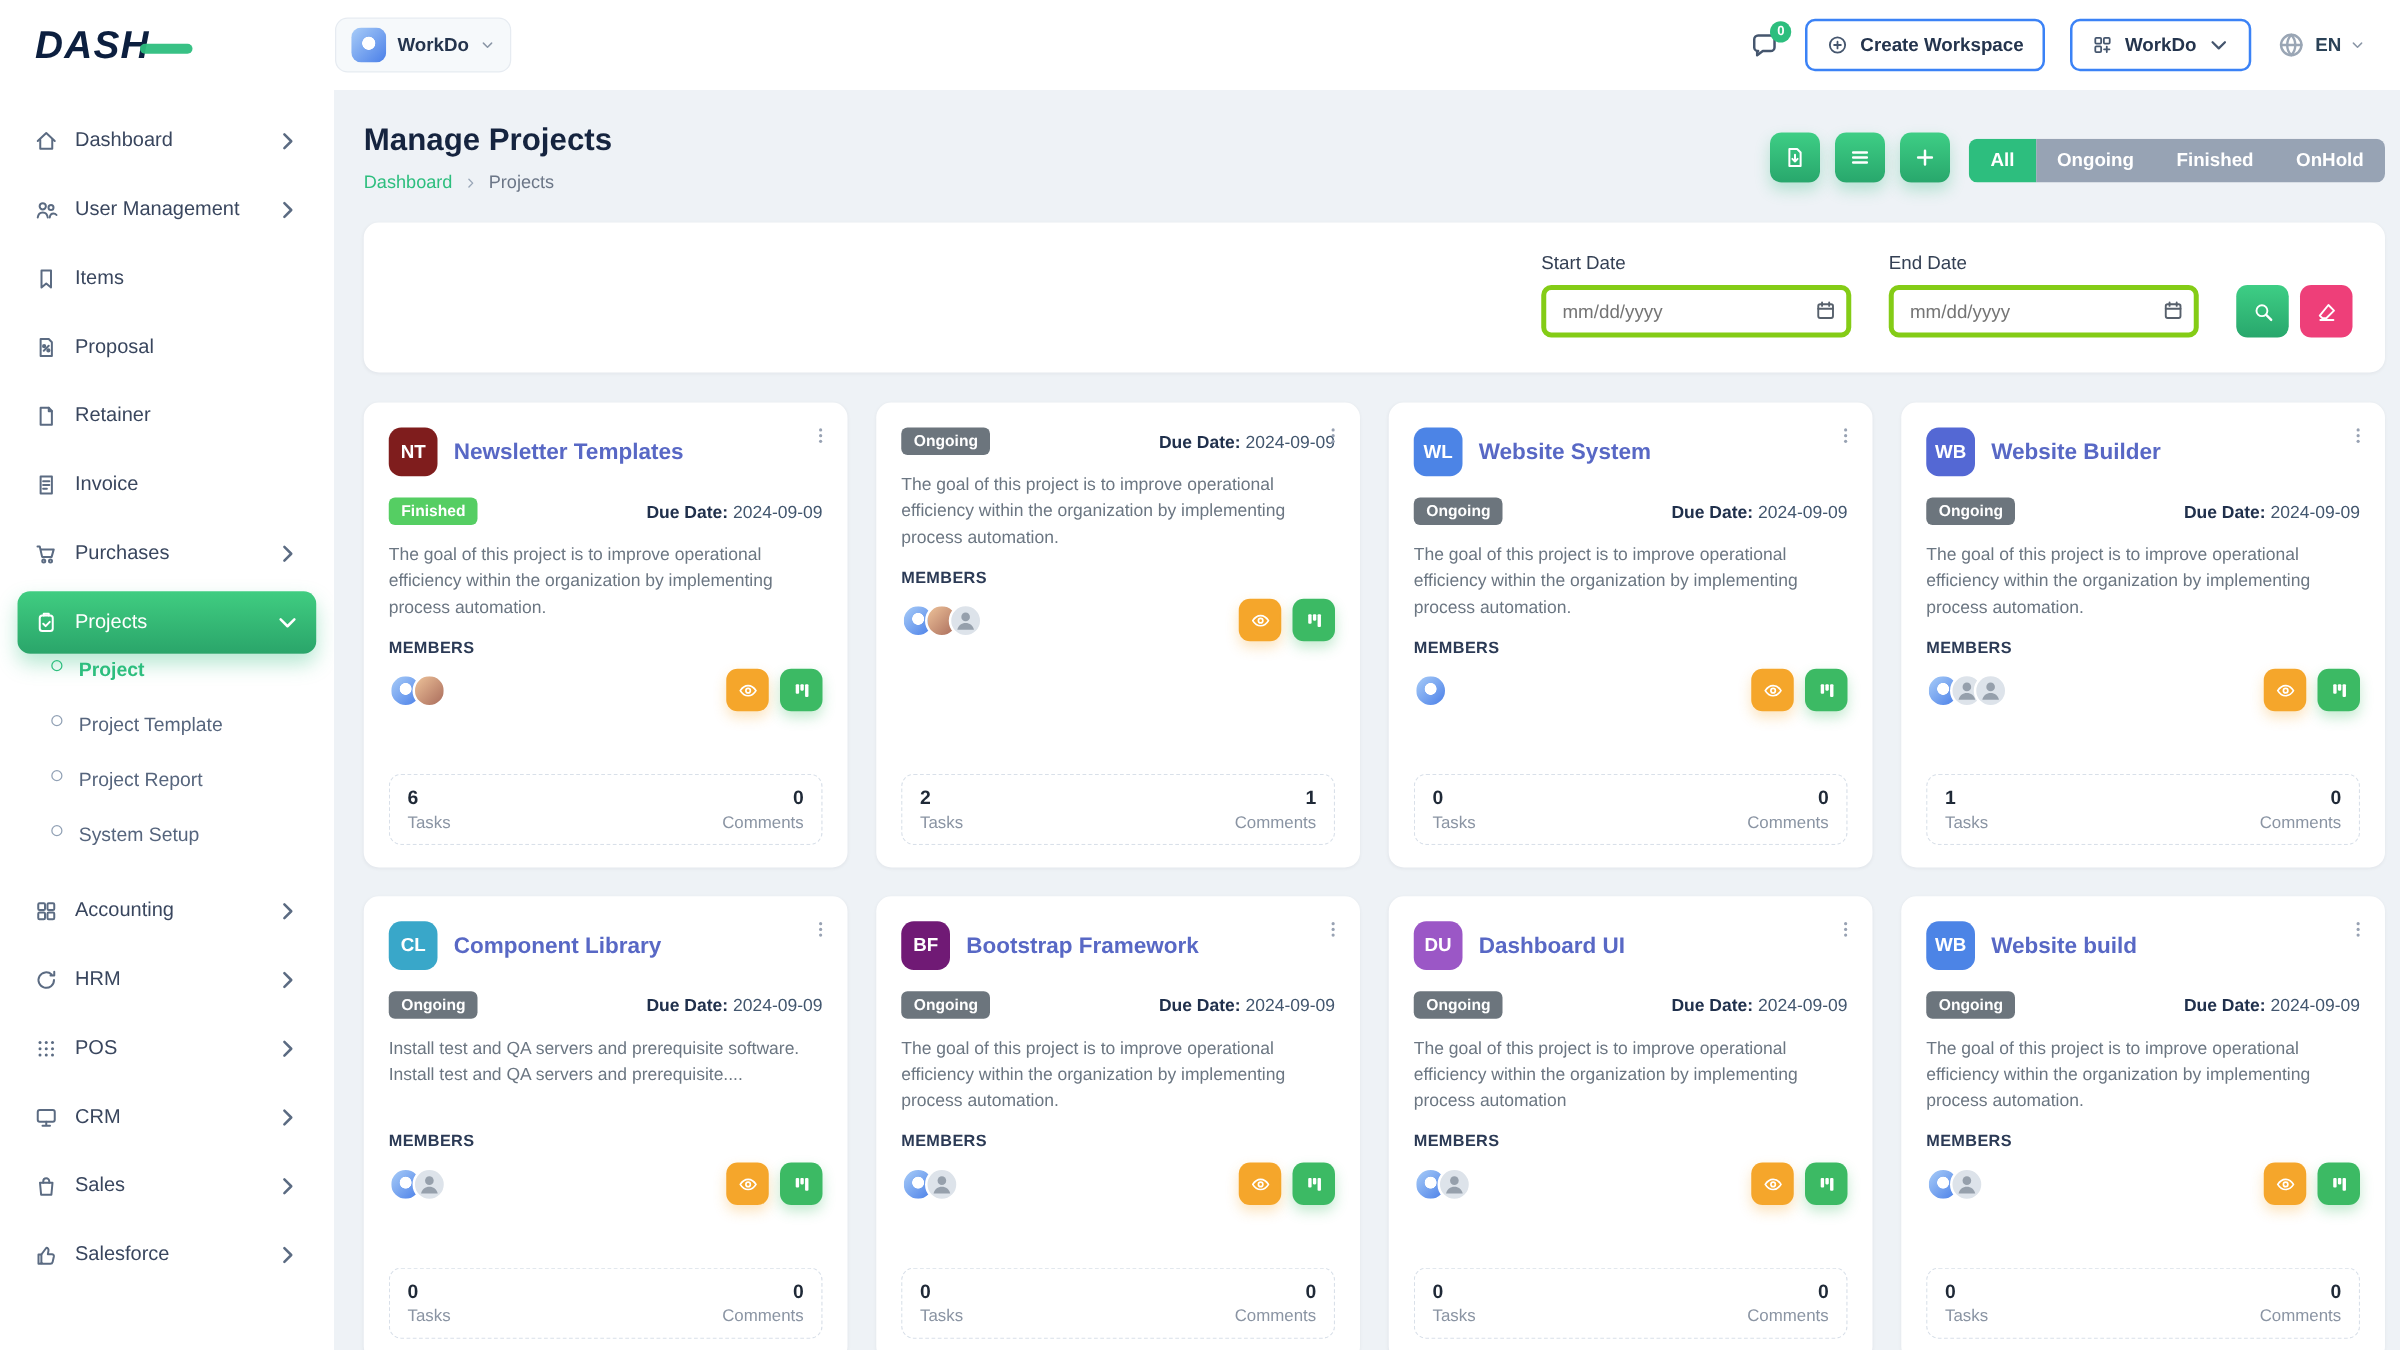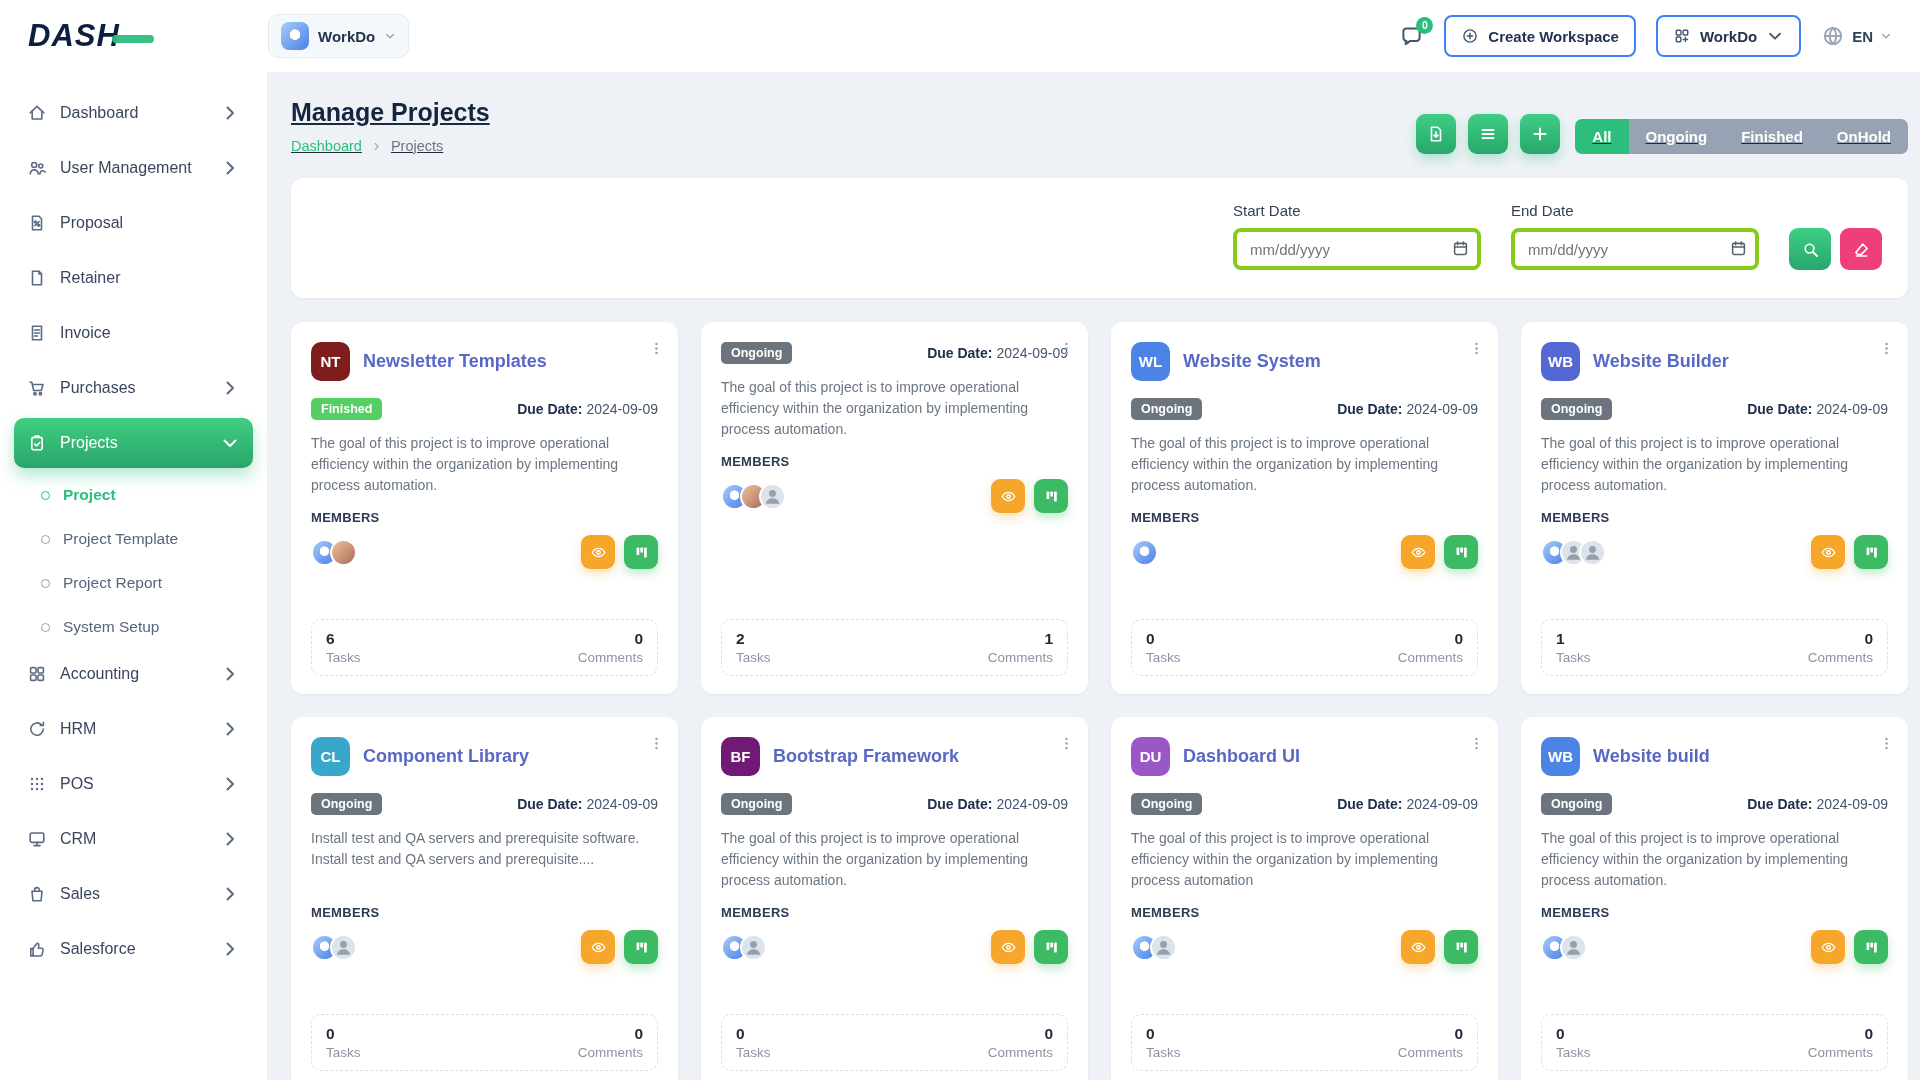--- a/index.html
+++ b/index.html
@@ -71,36 +71,36 @@
   }
   .side-item .icn { font-size: 20px; color: #5b6b82; }
   .si-label { flex: 1; }
   .si-chev { font-size: 13px; color: #9aa7b8; }
   .side-item.active {
     background: linear-gradient(180deg, #40cd81, #2aa56a);
     color: #fff; box-shadow: 0 8px 16px rgba(45, 190, 126, .35);
   }
   .side-item.active .icn, .side-item.active .si-chev { color: #fff; }
   .side-sub {
-    display: flex; align-items: center; gap: 13px; height: 44px;
+    display: flex; gap: 13px; height: 44px;
     padding: 0 13px 0 27px; color: #56657d; font-size: 15.5px; cursor: pointer;
   }
   .side-sub .dot {
     width: 9px; height: 9px; border: 1.6px solid #91a1b5; border-radius: 50%;
     flex: none;
   }
   .side-sub.active { color: #2dbe7e; font-weight: 600; }
   .side-sub.active .dot { border-color: #2dbe7e; }
 
   
   .main {
     margin: 72px 0 0 267px; height: 1008px;
     padding: 26px 12px 0 24px; overflow: hidden;
   }
-  .page-head { display: flex; justify-content: space-between; align-items: flex-end; text-decoration: underline; }
+  .page-head { display: flex; justify-content: space-between; align-items: center; }
   .page-title { font-size: 25px; font-weight: 700; color: #15243f; margin-bottom: 11px; }
   .breadcrumb { display: flex; align-items: center; gap: 9px; font-size: 14.5px; }
   .crumb-link { color: #2dbe7e; cursor: pointer; text-decoration: none; }
   .crumb-sep { font-size: 11px; color: #9aa7b8; }
   .crumb-current { color: #6b7687; }
   .head-right { display: flex; flex-direction: row; align-items: flex-end; gap: 15px; }
   .action-btns { display: flex; gap: 12px; }
   .act-btn {
     width: 40px; height: 40px; border: none; border-radius: 9px; cursor: pointer;
     background: linear-gradient(180deg, #3ece85, #28a76c); color: #fff; font-size: 20px;
@@ -291,20 +291,28 @@
             <circle cx="13.8" cy="8" r="2"></circle>
             <path d="M12.8 16c.2-2 1.4-3.3 3-3.3 1 0 1.8.5 2.4 1.3"></path>
           </svg>
         </span>
         <span class="si-label">User Management</span>
         <span class="si-chev icn">
           <svg viewBox="0 0 20 20" fill="none" stroke="currentColor" stroke-width="1.6" stroke-linecap="round" stroke-linejoin="round">
             <path d="M7.5 4.5 13 10l-5.5 5.5" stroke-width="2"></path>
           </svg>
         </span>
+      </div>
+      <div class="side-item ">
+        <span class="icn">
+          <svg viewBox="0 0 20 20" fill="none" stroke="currentColor" stroke-width="1.6" stroke-linecap="round" stroke-linejoin="round">
+            <path d="M6.2 3.4h7.6V17l-3.8-3.2L6.2 17z"></path>
+          </svg>
+        </span>
+        <span class="si-label">Items</span>
       </div>
       <div class="side-item ">
         <span class="icn">
           <svg viewBox="0 0 20 20" fill="none" stroke="currentColor" stroke-width="1.6" stroke-linecap="round" stroke-linejoin="round">
             <path d="M5.5 3.2h6.5l2.5 2.6v11h-9z"></path>
             <path d="M8 12.6l4-4"></path>
             <circle cx="8.3" cy="8.9" r=".9"></circle>
             <circle cx="11.7" cy="12.3" r=".9"></circle>
           </svg>
         </span>

